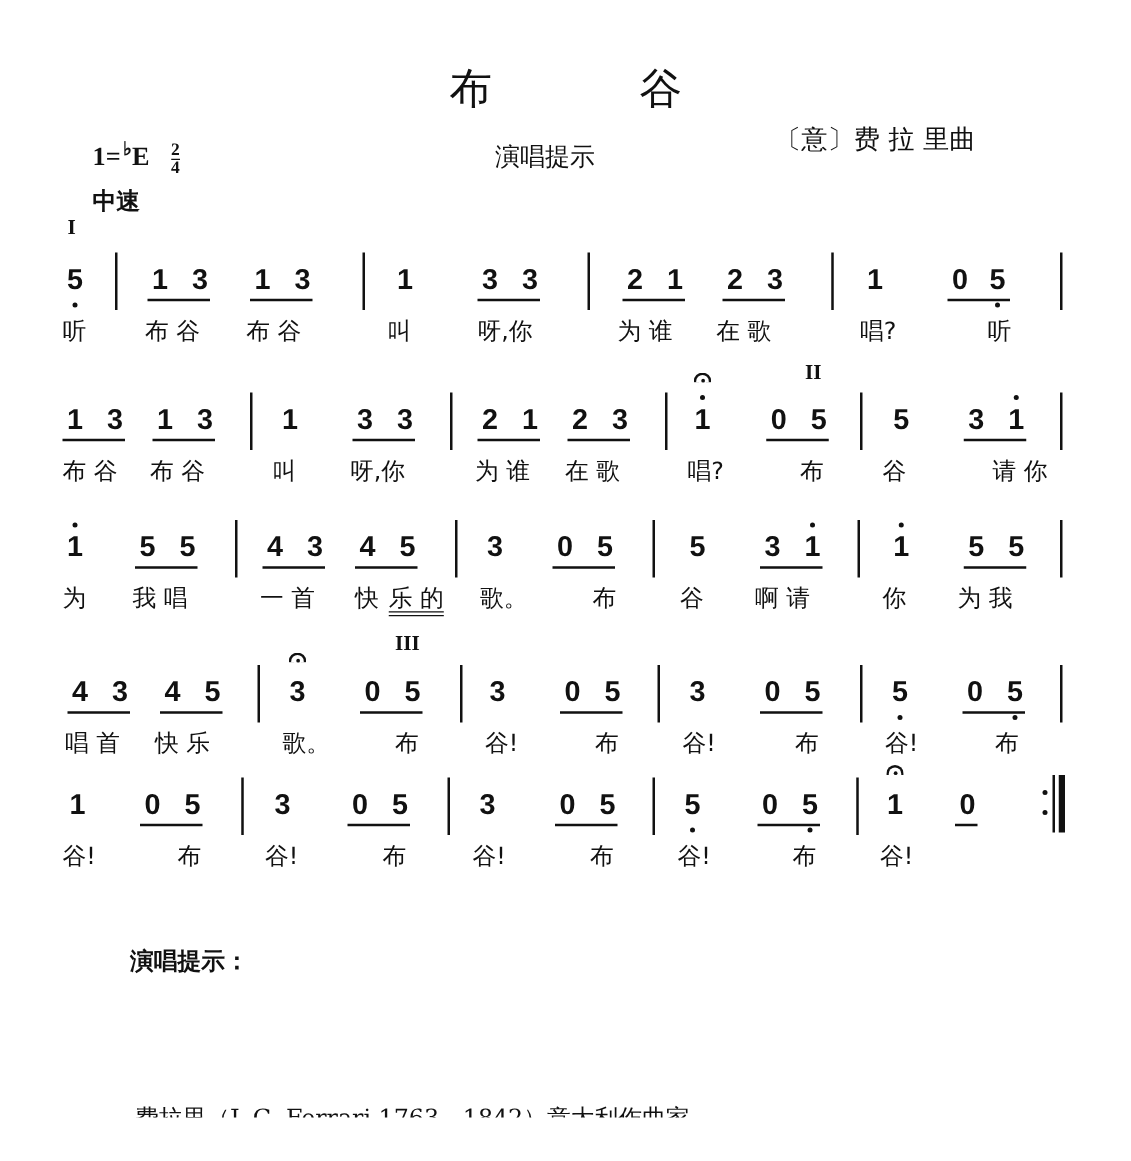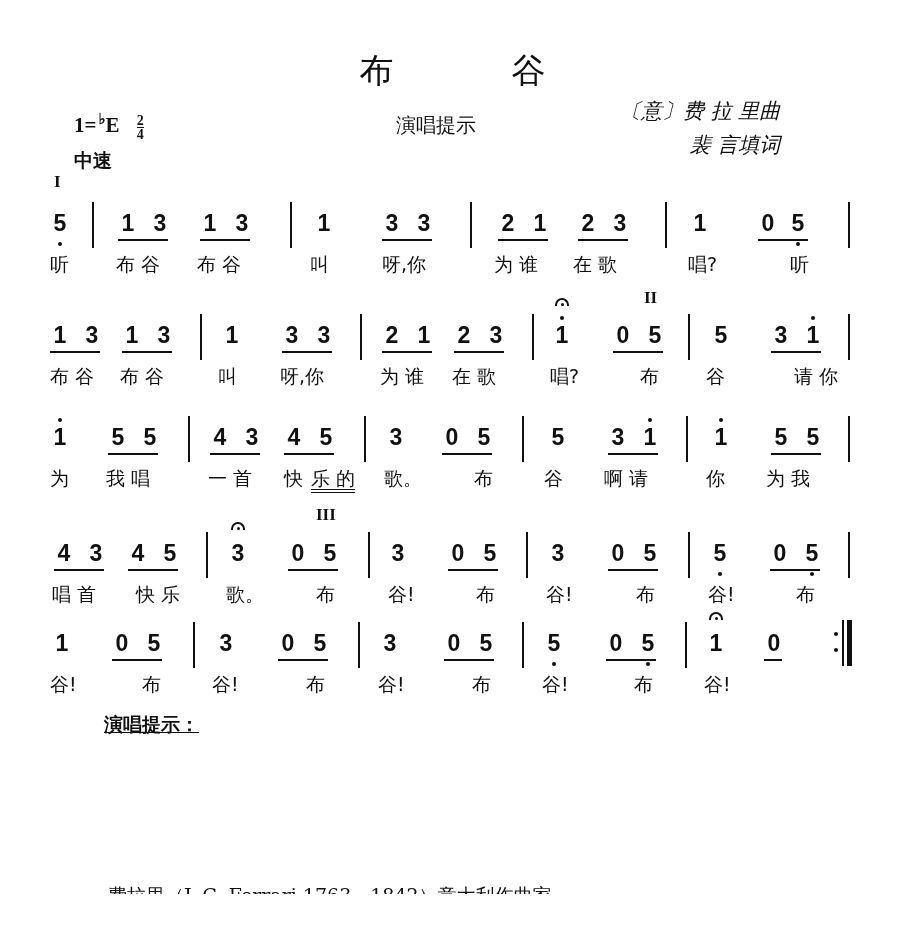--- a/index.html
+++ b/index.html
@@ -5,21 +5,21 @@
     html, body { margin: 0; padding: 0; background: #ffffff; }
     body { width: 905px; height: 929px; position: relative; overflow: hidden; color: #111; font-family: "DejaVu Sans", sans-serif; }
     .abs { position: absolute; }
     .title { top: 48px; left: 0; width: 905px; text-align: center; font-size: 34px; letter-spacing: 118px; text-indent: 118px; font-family: "DejaVu Serif", serif; font-weight: normal; }
     .key { top: 110px; left: 74px; font-size: 21px; font-weight: bold; font-family: "Liberation Serif", serif; white-space: nowrap; }
     .key .flat { font-size: 15px; vertical-align: 8px; margin-left: 2px; }
     .timesig { display: inline-block; vertical-align: middle; margin-left: 12px; text-align: center; line-height: 11px; font-size: 14px; font-weight: bold; }
     .tempo { top: 148px; left: 74px; font-size: 19px; font-weight: bold; }
     .style { top: 112px; left: 396px; font-size: 20px; }
     .credits { top: 94px; left: 620px; font-size: 21px; line-height: 34px; text-align: right; font-family: "DejaVu Serif", serif; }
-    .credits div { white-space: nowrap; font-style: italic; }
+    .credits div { white-space: nowrap; }
     .part-mark { font-family: "Liberation Serif", serif; font-size: 17px; font-weight: bold; }
 
     .row { position: absolute; left: 0; width: 905px; }
     .note { position: absolute; font-family: "Liberation Sans", sans-serif; font-weight: bold; font-size: 23px; text-align: center; width: 16px; }
     .note .dot-below { position: absolute; left: 6px; bottom: -9px; width: 4px; height: 4px; border-radius: 50%; background: #111; }
     .note .dot-above { position: absolute; left: 6px; top: -6px; width: 4px; height: 4px; border-radius: 50%; background: #111; }
     .note .fermata { position: absolute; left: 1px; top: -18px; width: 14px; height: 8px; border: 2px solid #111; border-bottom: none; border-radius: 9px 9px 0 0; box-sizing: border-box; }
     .note .fermata::after { content: ""; position: absolute; left: 4px; top: 3px; width: 3px; height: 3px; background: #111; border-radius: 50%; }
     .beam { position: absolute; height: 2px; background: #111; }
     .bar { position: absolute; width: 2px; background: #111; }
@@ -38,21 +38,20 @@
     <span class="timesig">
       <span>2</span><br>
       <span style="display:block;border-top:1.5px solid #111;margin:1px 0;"></span>
       <span>4</span>
     </span>
   </div>
   <div class="abs tempo">中速</div>
   <div class="abs style">演唱提示</div>
   <div class="abs credits">
     <div>〔意〕费 拉 里曲</div>
-    <div>裴  言填词</div>
   </div>
 
   <div class="abs part-mark" style="top:172px;left:54px;">I</div>
   <div class="abs part-mark" style="top:288px;left:644px;">II</div>
   <div class="abs part-mark" style="top:505px;left:316px;">III</div>
 
   <div id="score">
       <div class="row" style="top: 210px;">
         <div class="note" style="left: 52px; top: 0px;"><span>5</span><span class="dot-below"></span></div>
         <div class="note" style="left: 120px; top: 0px;"><span>1</span></div>
@@ -193,21 +192,21 @@
         <div class="beam" style="left: 288px; width: 50px; top: 29px;"></div>
         <div class="beam" style="left: 448px; width: 50px; top: 29px;"></div>
         <div class="beam" style="left: 608px; width: 50px; top: 29px;"></div>
         <div class="beam" style="left: 770px; width: 50px; top: 29px;"></div>
         <div class="bar" style="left: 206px; top: -8px; height: 46px;"></div>
         <div class="bar" style="left: 368px; top: -8px; height: 46px;"></div>
         <div class="bar" style="left: 526px; top: -8px; height: 46px;"></div>
         <div class="bar" style="left: 688px; top: -8px; height: 46px;"></div>
         <div class="bar" style="left: 848px; top: -8px; height: 46px;"></div>
         <div class="lyric" style="left: 52px; top: 42px;">唱 首</div>
-        <div class="lyric" style="left: 136px; top: 42px;">快 乐</div>
+        <div class="lyric" style="left: 124px; top: 42px;">快 乐</div>
         <div class="lyric" style="left: 226px; top: 42px;">歌。</div>
         <div class="lyric" style="left: 316px; top: 42px;">布</div>
         <div class="lyric" style="left: 388px; top: 42px;">谷!</div>
         <div class="lyric" style="left: 476px; top: 42px;">布</div>
         <div class="lyric" style="left: 546px; top: 42px;">谷!</div>
         <div class="lyric" style="left: 636px; top: 42px;">布</div>
         <div class="lyric" style="left: 708px; top: 42px;">谷!</div>
         <div class="lyric" style="left: 796px; top: 42px;">布</div>
       </div>
       <div class="row" style="top: 630px;">
@@ -246,17 +245,17 @@
       </div>
     </div>
 
   <div class="abs" style="top:620px;left:834px;width:30px;height:46px;">
     <span style="position:absolute;left:0;top:12px;width:4px;height:4px;border-radius:50%;background:#111;"></span>
     <span style="position:absolute;left:0;top:28px;width:4px;height:4px;border-radius:50%;background:#111;"></span>
     <span style="position:absolute;left:8px;top:0;width:2px;height:46px;background:#111;"></span>
     <span style="position:absolute;left:13px;top:0;width:5px;height:46px;background:#111;"></span>
   </div>
 
-  <div class="abs notes-title" style="top:712px;left:104px;text-decoration:underline;">演唱提示：</div>
+  <div class="abs notes-title" style="top:756px;left:104px;">演唱提示：</div>
   <div class="abs para" style="top:748px;left:50px;">
   </div>
   <div class="abs" style="top:880px;left:108px;height:14px;overflow:hidden;font-family:'DejaVu Serif',serif;font-size:19px;line-height:30px;white-space:nowrap;">费拉里（J. G. Ferrari 1763－1842）意大利作曲家</div>
 </div>
 
 </body></html>

